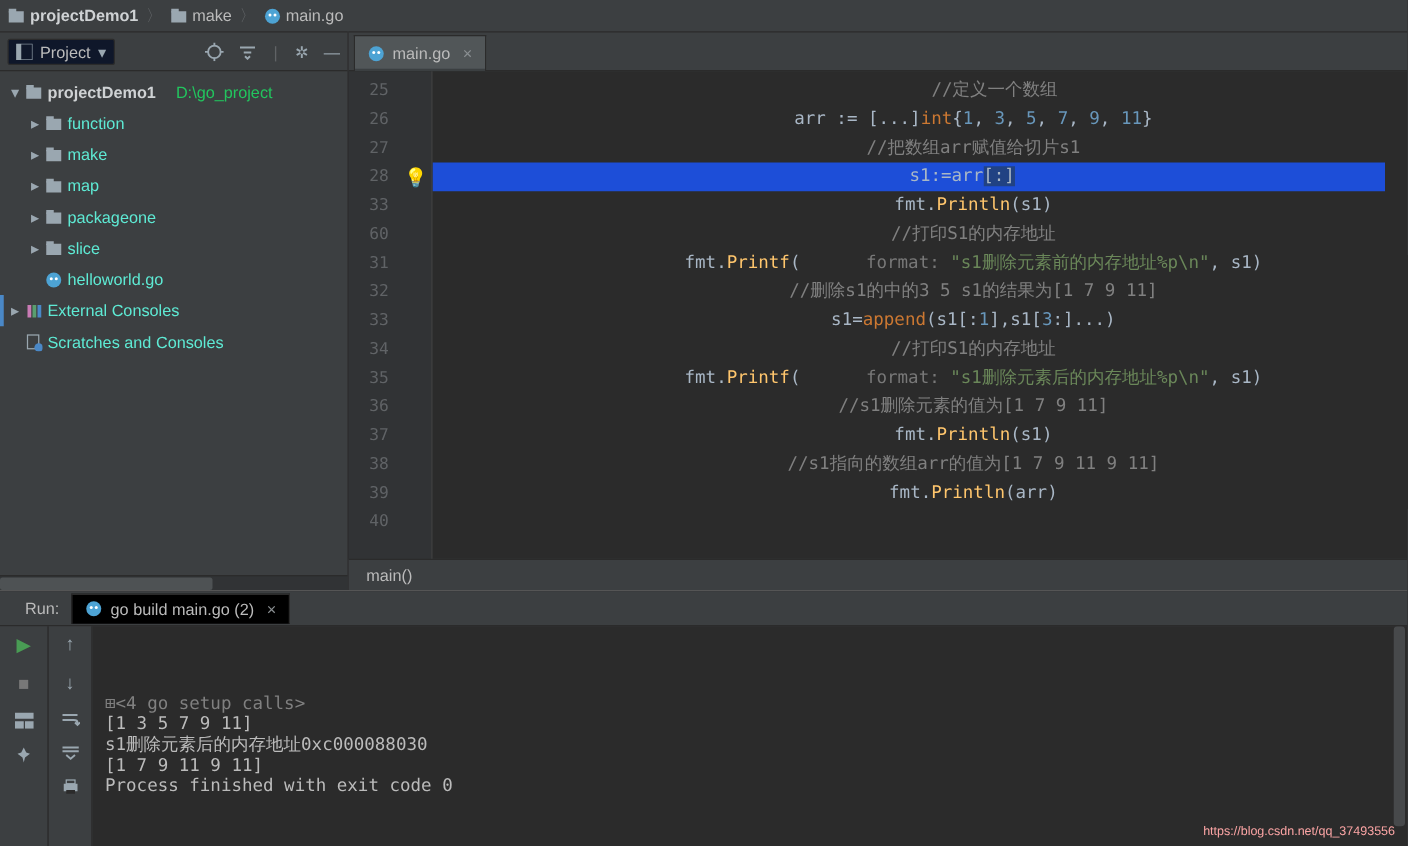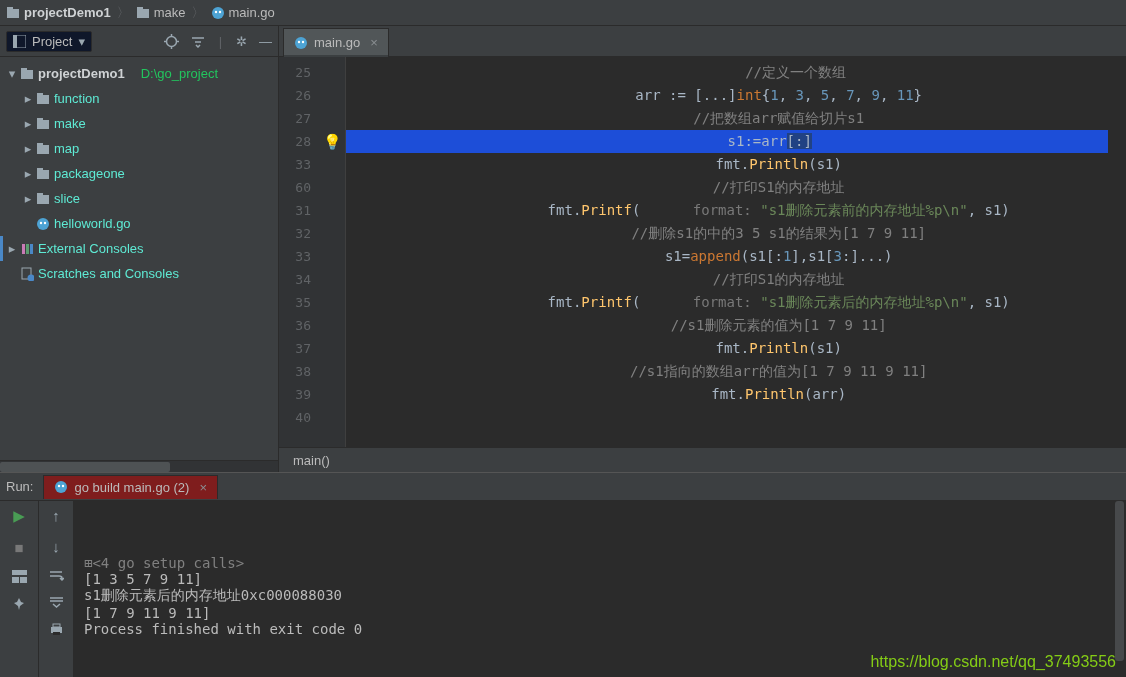--- a/index.html
+++ b/index.html
@@ -59,31 +59,31 @@
   .t-fn { color:#ffc66d; }
   .t-num { color:#6897bb; }
   .t-str { color:#6a8759; }
   .t-op { color:#a9b7c6; }
   .t-hint { color:#787878; font-style:normal;margin-left:44px; }
   .t-caret { background:#214283; }
   .breadcrumb-bottom { height:25px; display:flex; align-items:center; padding-left:14px; background:#3c3f41; border-top:1px solid #2b2b2b; color:#bbbbbb; font-size:13px; }
 
   
   .run-panel { height:205px; display:flex; flex-direction:column; background:#2b2b2b; border-top:1px solid #555; }
-  .run-header { height:28px; display:flex; align-items:center; background:#3c3f41; border-bottom:1px solid #2b2b2b; padding-left:6px; }
+  .run-header { height:28px; display:flex; align-items:center; background:#3c3f41; border-bottom:1px solid #2b2b2b; padding-left:20px; }
   .run-header .title { color:#bbbbbb; margin-right:10px; }
-  .run-tab { display:flex; align-items:center; height:24px; padding:0 10px; background:#7f1d1d; border:1px solid #2b2b2b; border-bottom:none; position:relative; }
+  .run-tab { display:flex; align-items:center; height:24px; padding:0 10px; background:#000000; border:1px solid #2b2b2b; border-bottom:none; position:relative; }
   .run-tab .close { margin-left:10px; color:#8a8f92; }
   .run-body { flex:1; display:flex; min-height:0; }
   .run-toolbar-outer { width:38px; background:#3c3f41; display:flex; flex-direction:column; align-items:center; padding-top:6px; gap:14px; color:#9aa7b0; font-size:15px; }
   .run-toolbar-inner { width:36px; background:#3c3f41; border-right:1px solid #2b2b2b; border-left:1px solid #2b2b2b; display:flex; flex-direction:column; align-items:center; padding-top:6px; gap:14px; color:#9aa7b0; font-size:15px;}
   .run-output { flex:1; font-family:Consolas,monospace; font-size:14px; color:#bbbbbb; padding:6px 10px; white-space:pre; overflow:hidden; position:relative; }
   .run-output .fold { color:#808080; }
   .run-scroll-thumb { position:absolute; right:2px; top:0; width:9px; height:160px; background:#47494b; border-radius:3px; }
-  .watermark { position:absolute; right:10px; bottom:6px; color:#84cc16; font-size:16px; }
+  .watermark { position:absolute; right:10px; bottom:6px; color:#fca5a5; font-size:10px; }
 
   .play { color:#499c54; }
   .stop-ic { color:#787878; }
 
   svg { display:block; }
 </style>
 </head>
 <body>
 
 <div class="root">

